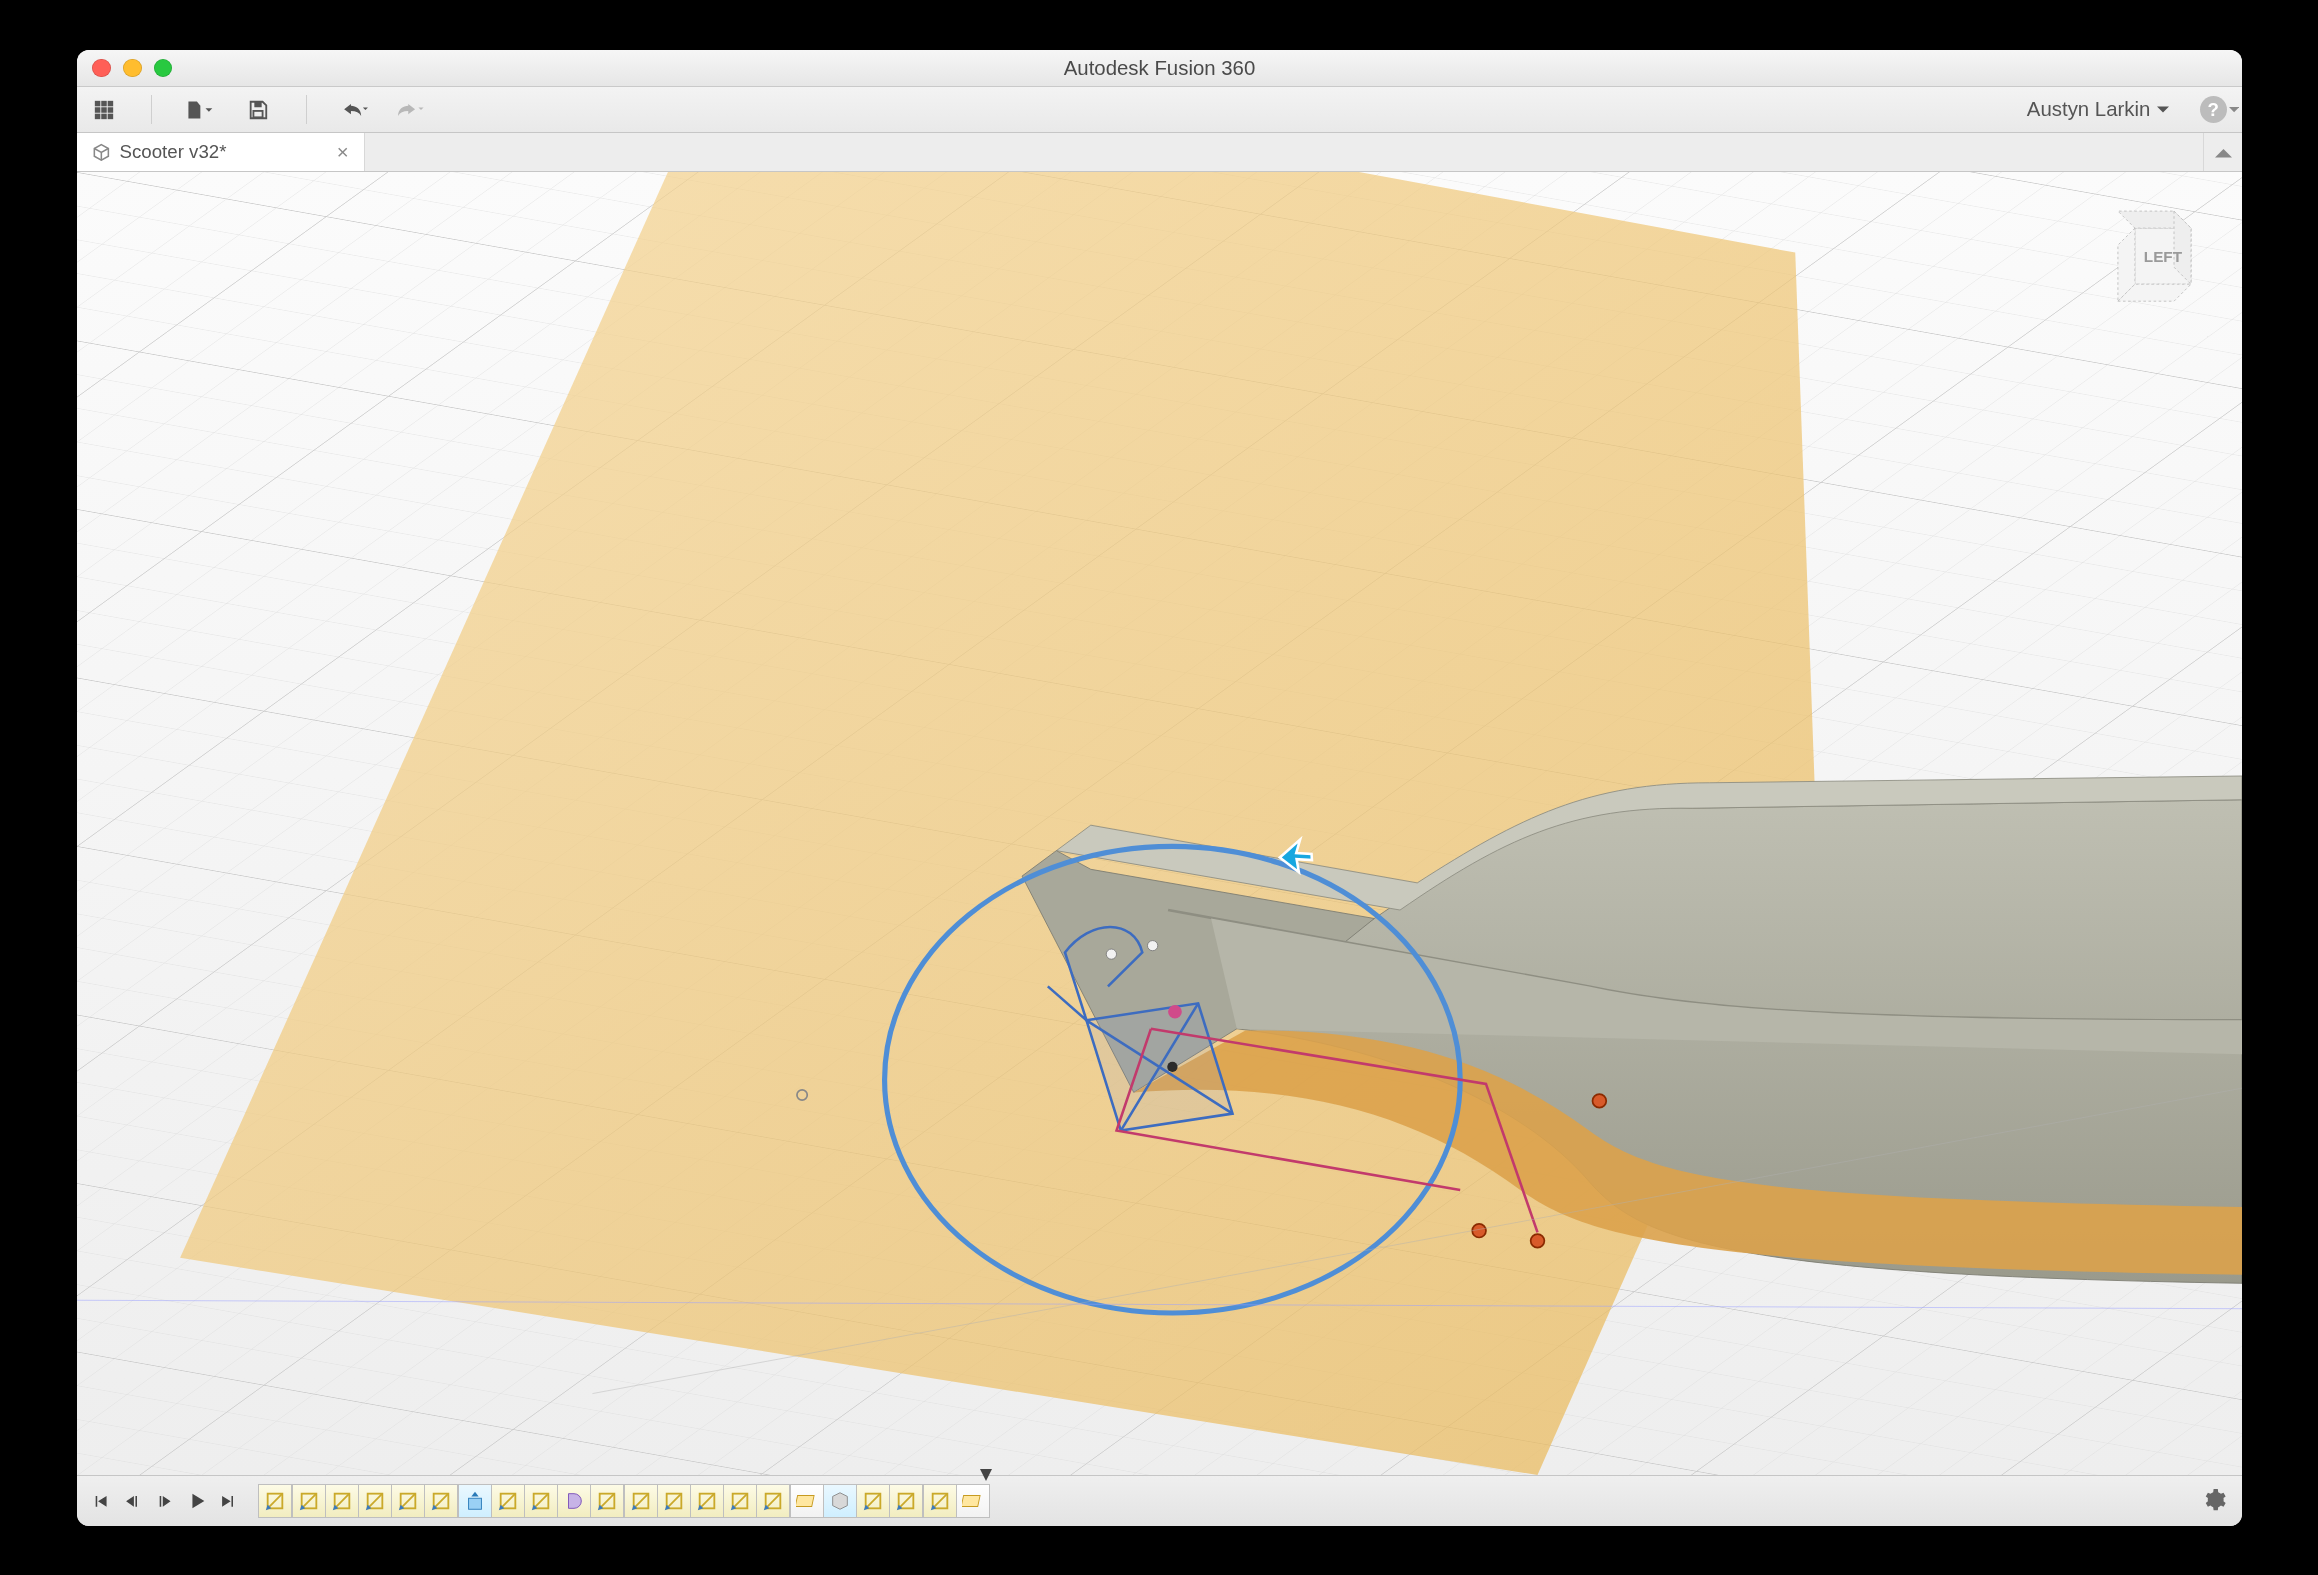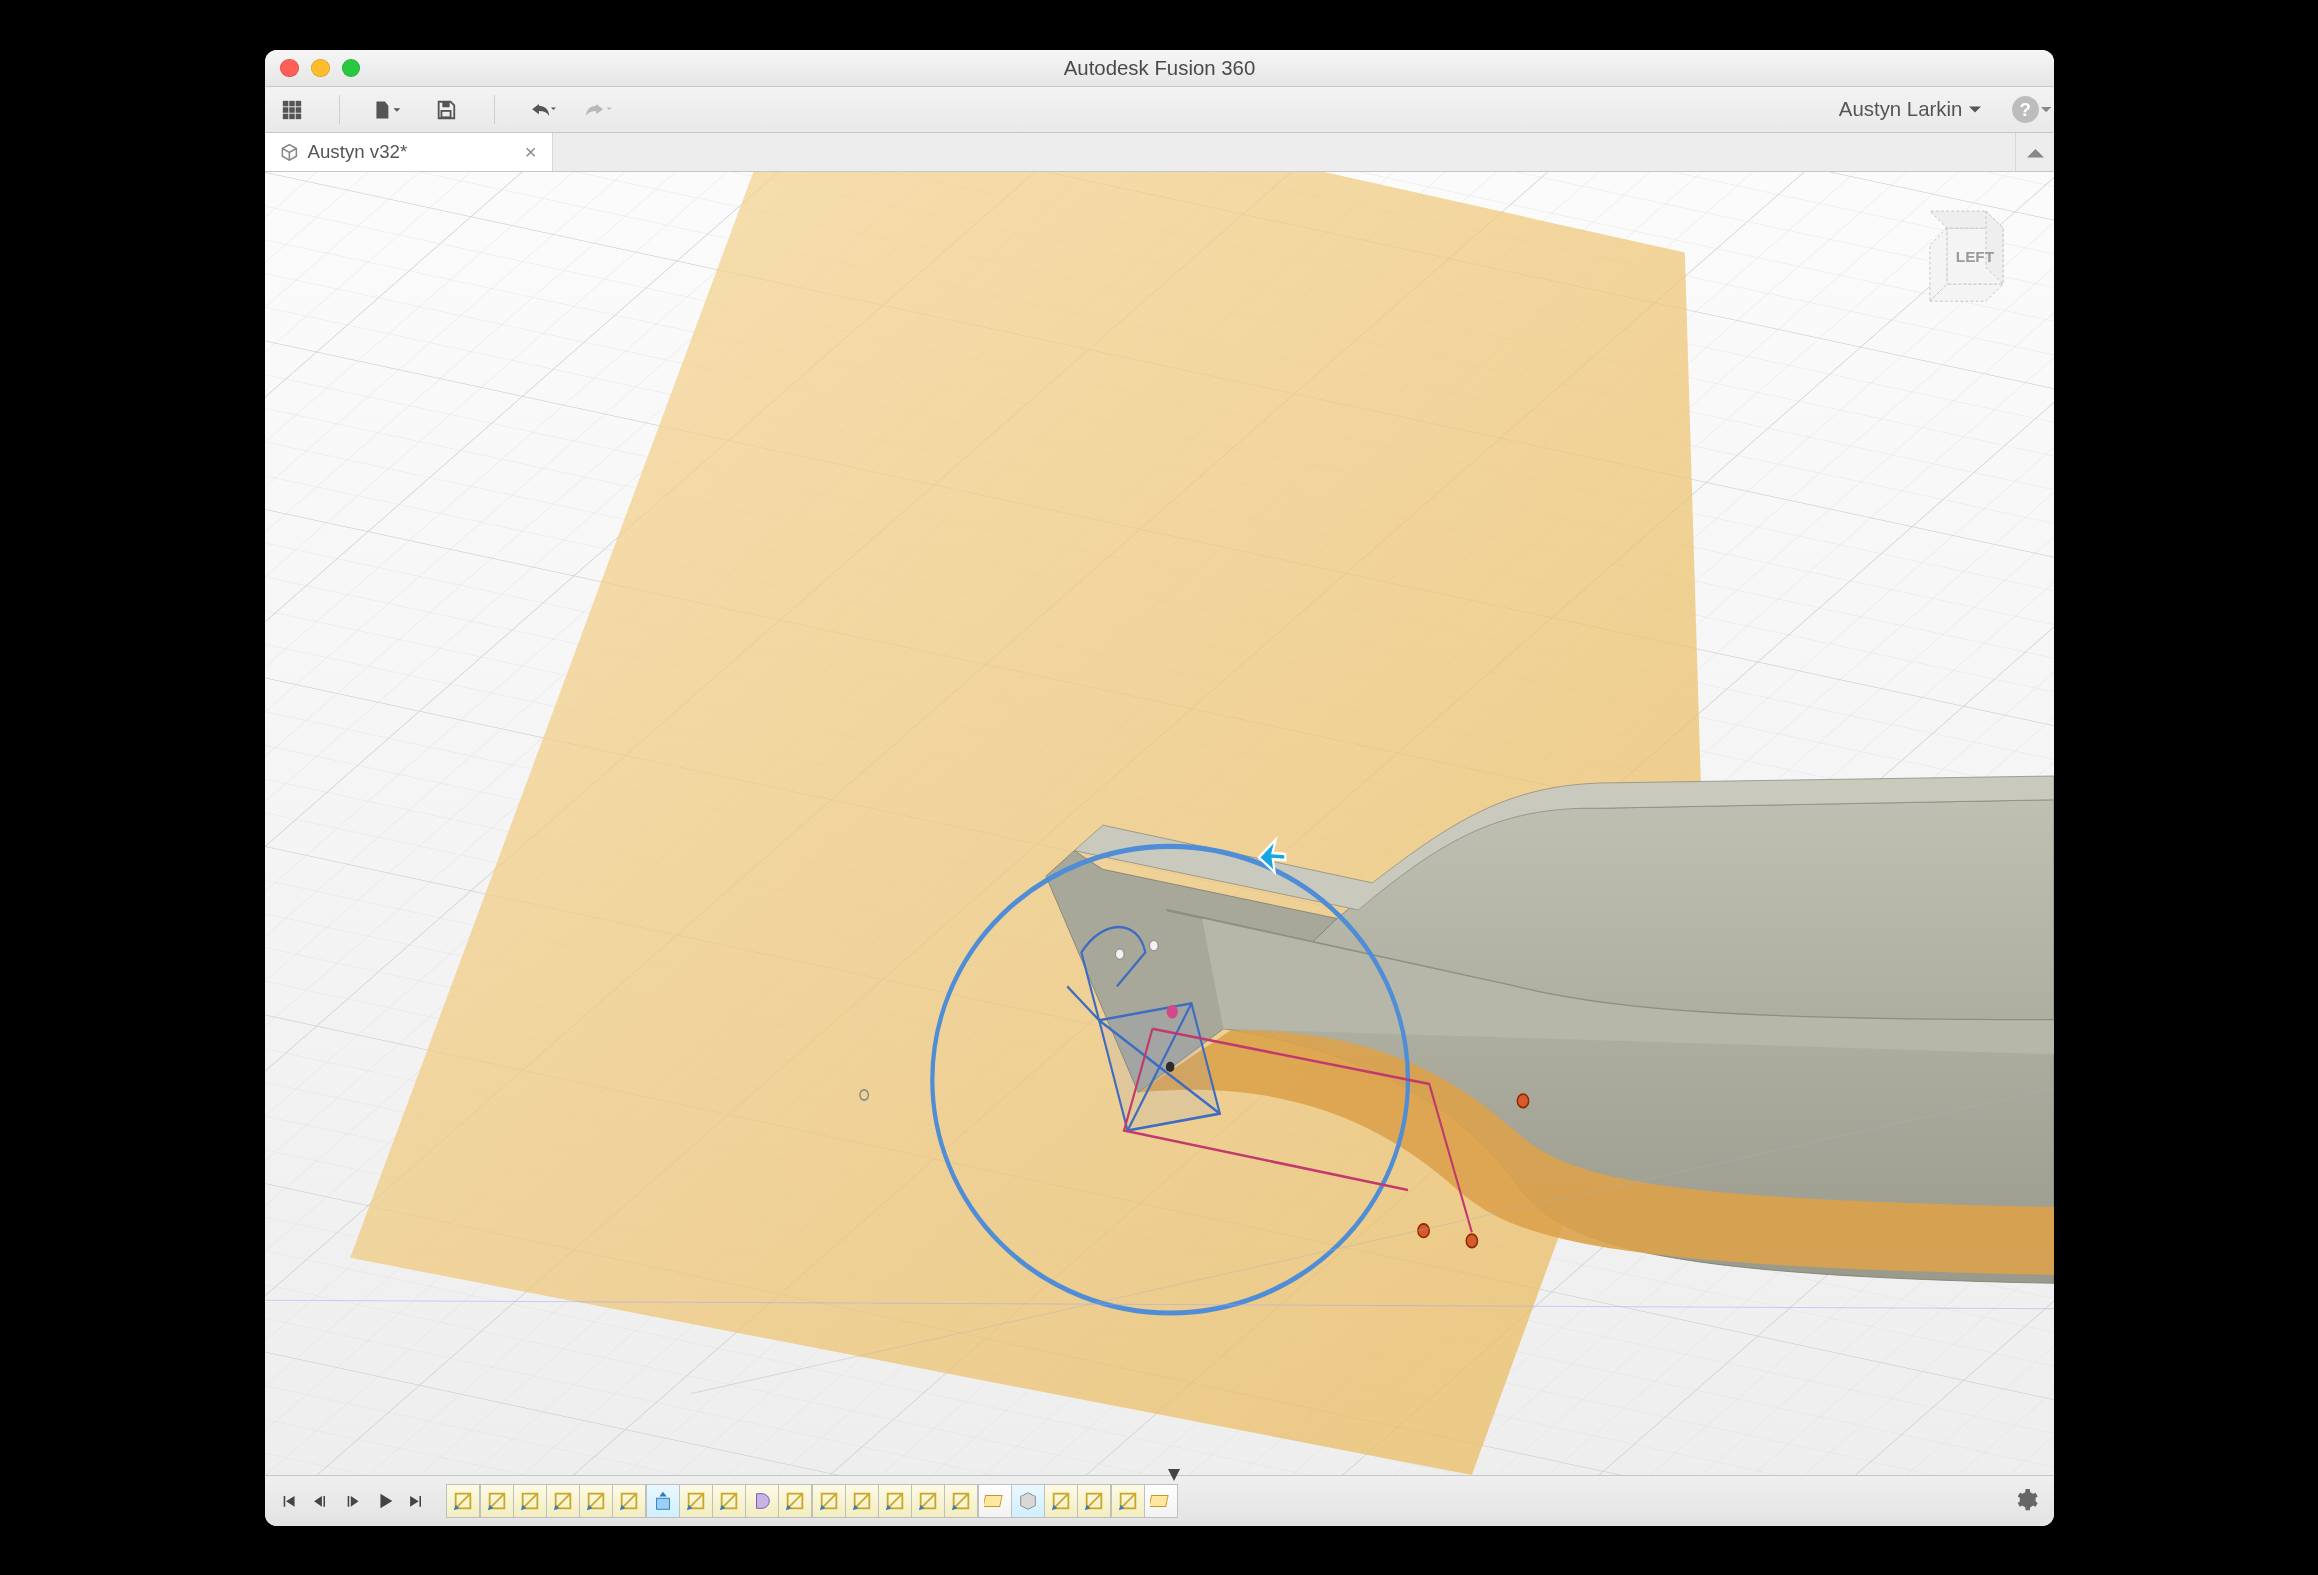--- a/index.html
+++ b/index.html
@@ -6,21 +6,21 @@
   body {
     background: #000;
     font-family: -apple-system, BlinkMacSystemFont, "Helvetica Neue", Arial, sans-serif;
     width: 2319px;
     height: 1576px;
     display: flex;
     align-items: center;
     justify-content: center;
   }
   .window {
-    width: 1789px;
+    width: 2165px;
     height: 1476px;
     background: #f6f6f6;
     border-radius: 12px;
     box-shadow: 0 34px 68px rgba(0,0,0,.5);
     overflow: hidden;
     position: relative;
     display: flex;
     flex-direction: column;
   }
   
@@ -172,21 +172,21 @@
         </svg>
     </div>
   </div>
 
   <div class="tabstrip">
     <div class="tab">
       <svg class="doc-ico" viewBox="0 0 24 24">
           <path d="M12 2l9 5v10l-9 5-9-5V7z" fill="none" stroke="#888" stroke-width="2"></path>
           <path d="M3 7l9 5 9-5M12 12v10" stroke="#888" stroke-width="2" fill="none"></path>
         </svg>
-      <span>Austyn v32*</span>
+      <span>Scooter v32*</span>
       <span class="close">×</span>
     </div>
     <div class="collapse">
       <svg width="17" height="17" viewBox="0 0 10 10">
           <path d="M0 8l5-5 5 5z" fill="#888"></path>
         </svg>
     </div>
   </div>
 
   <div class="viewport">

